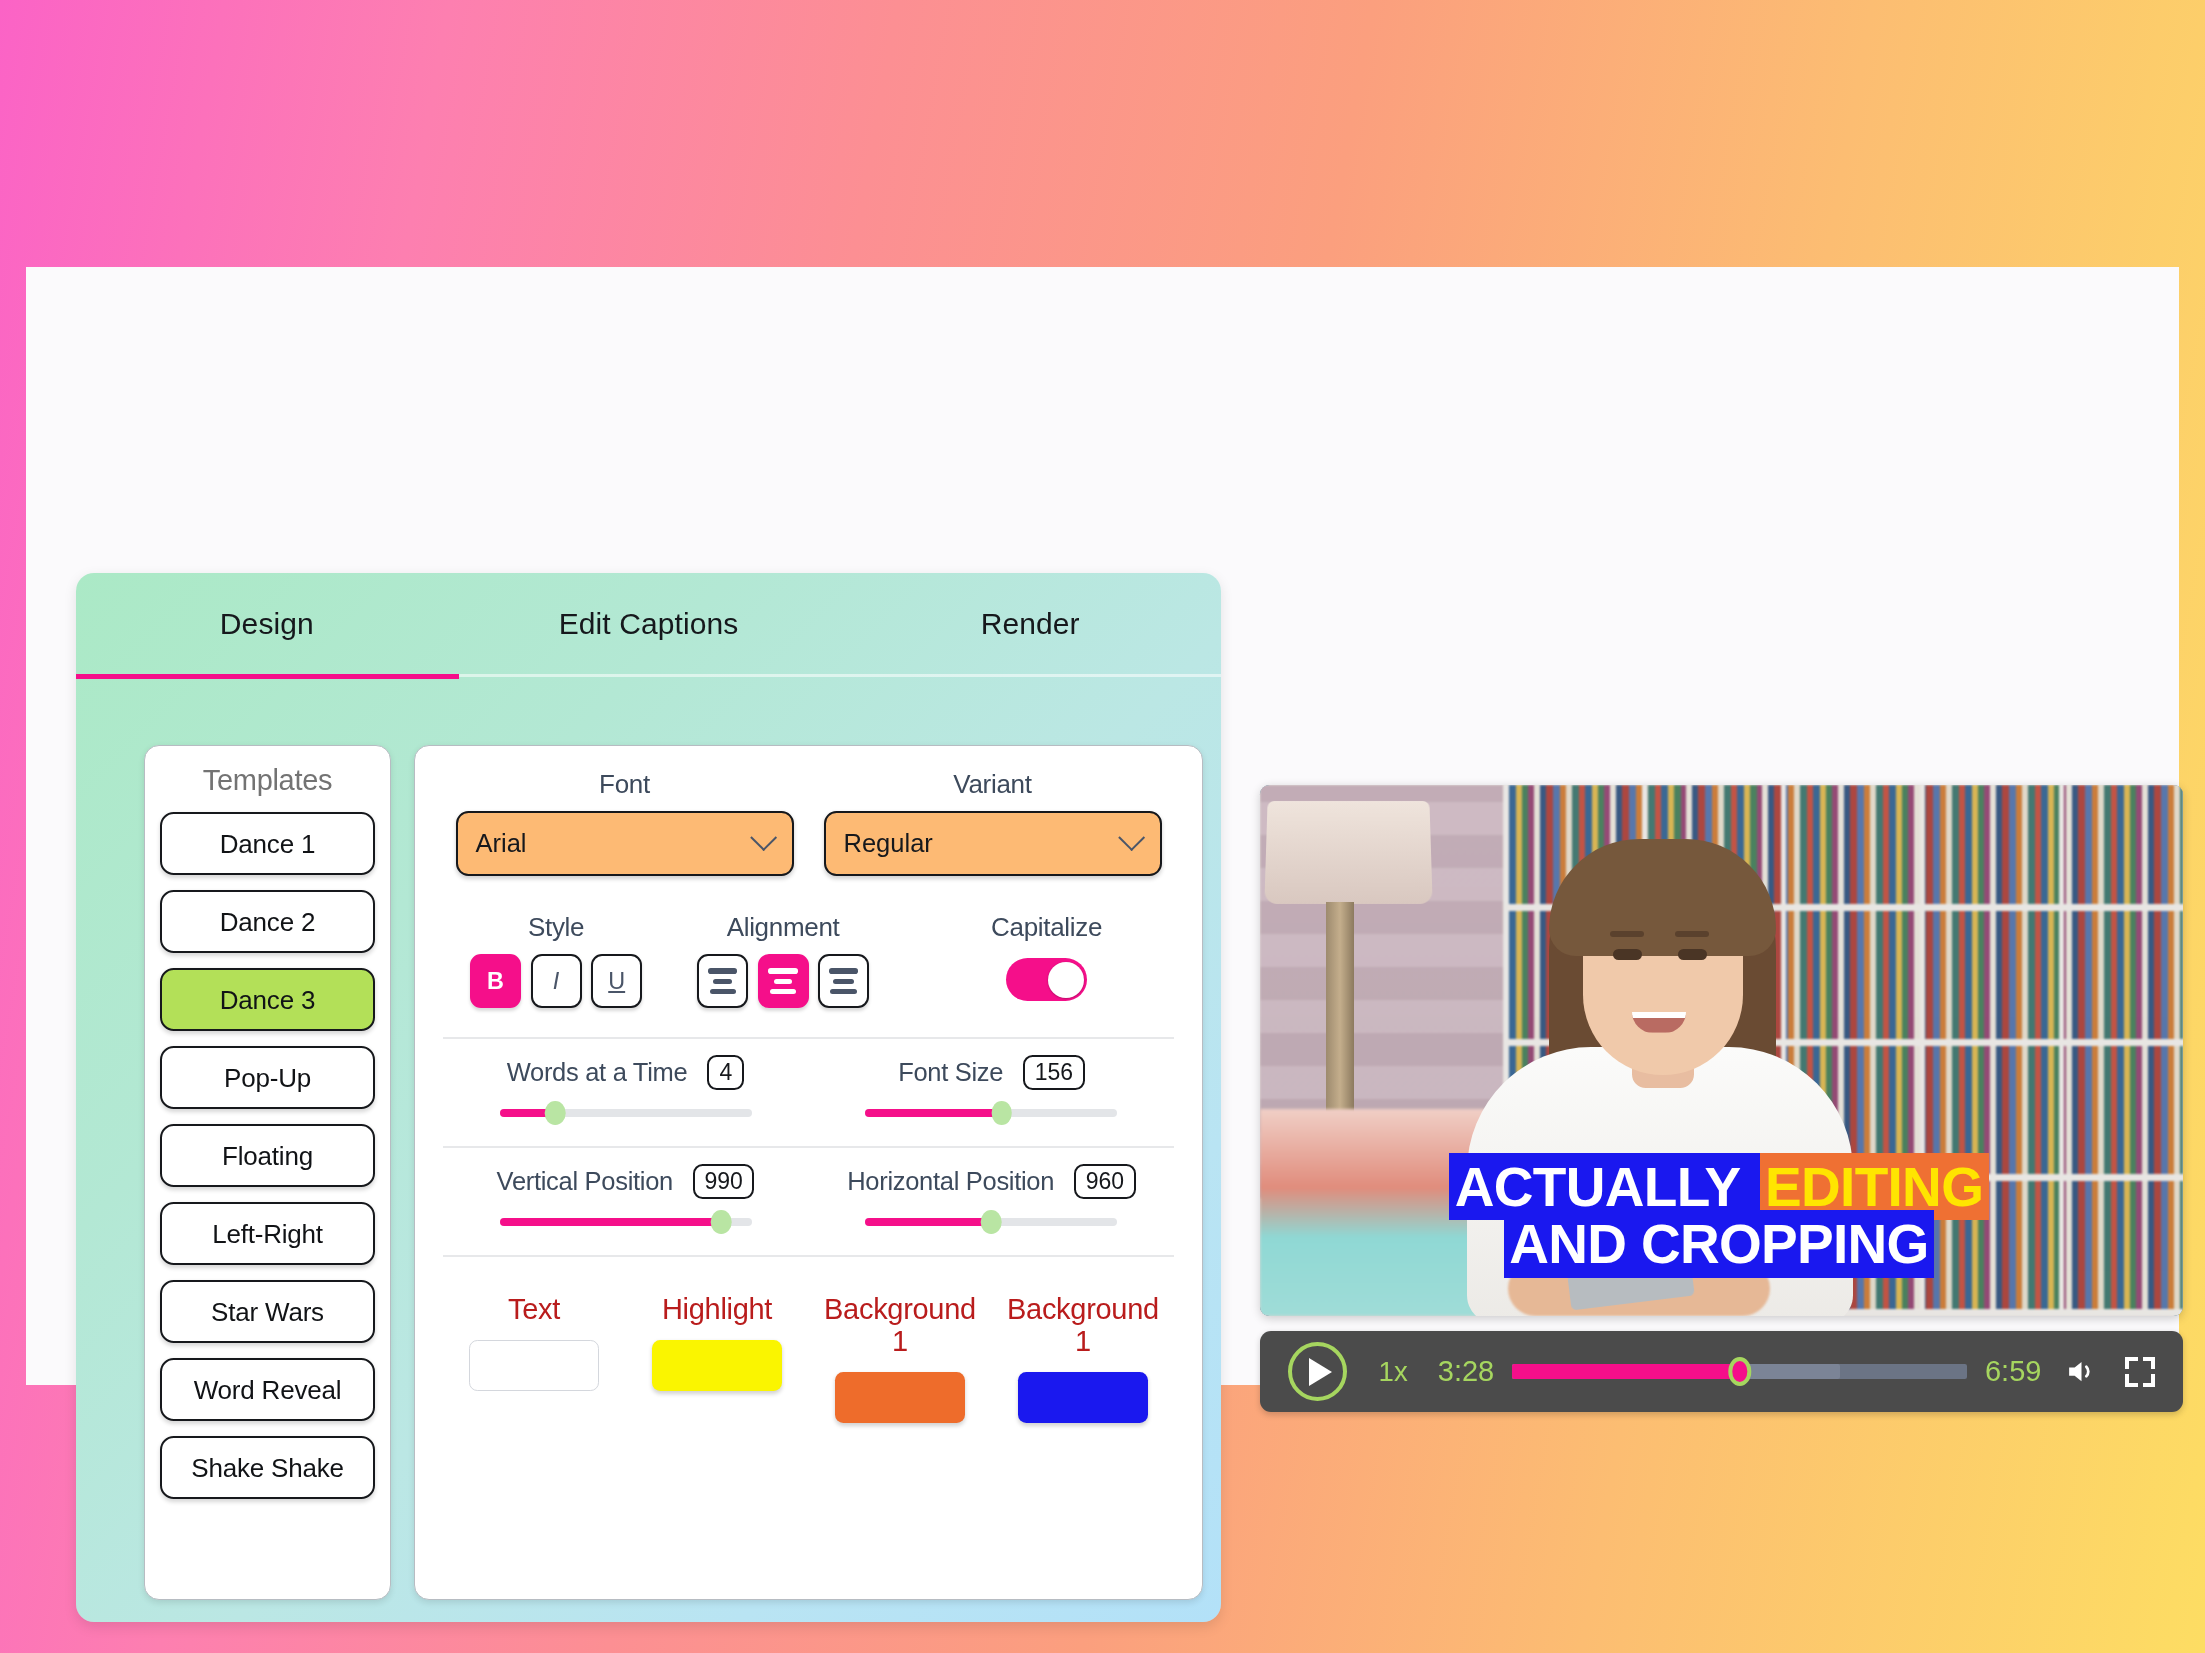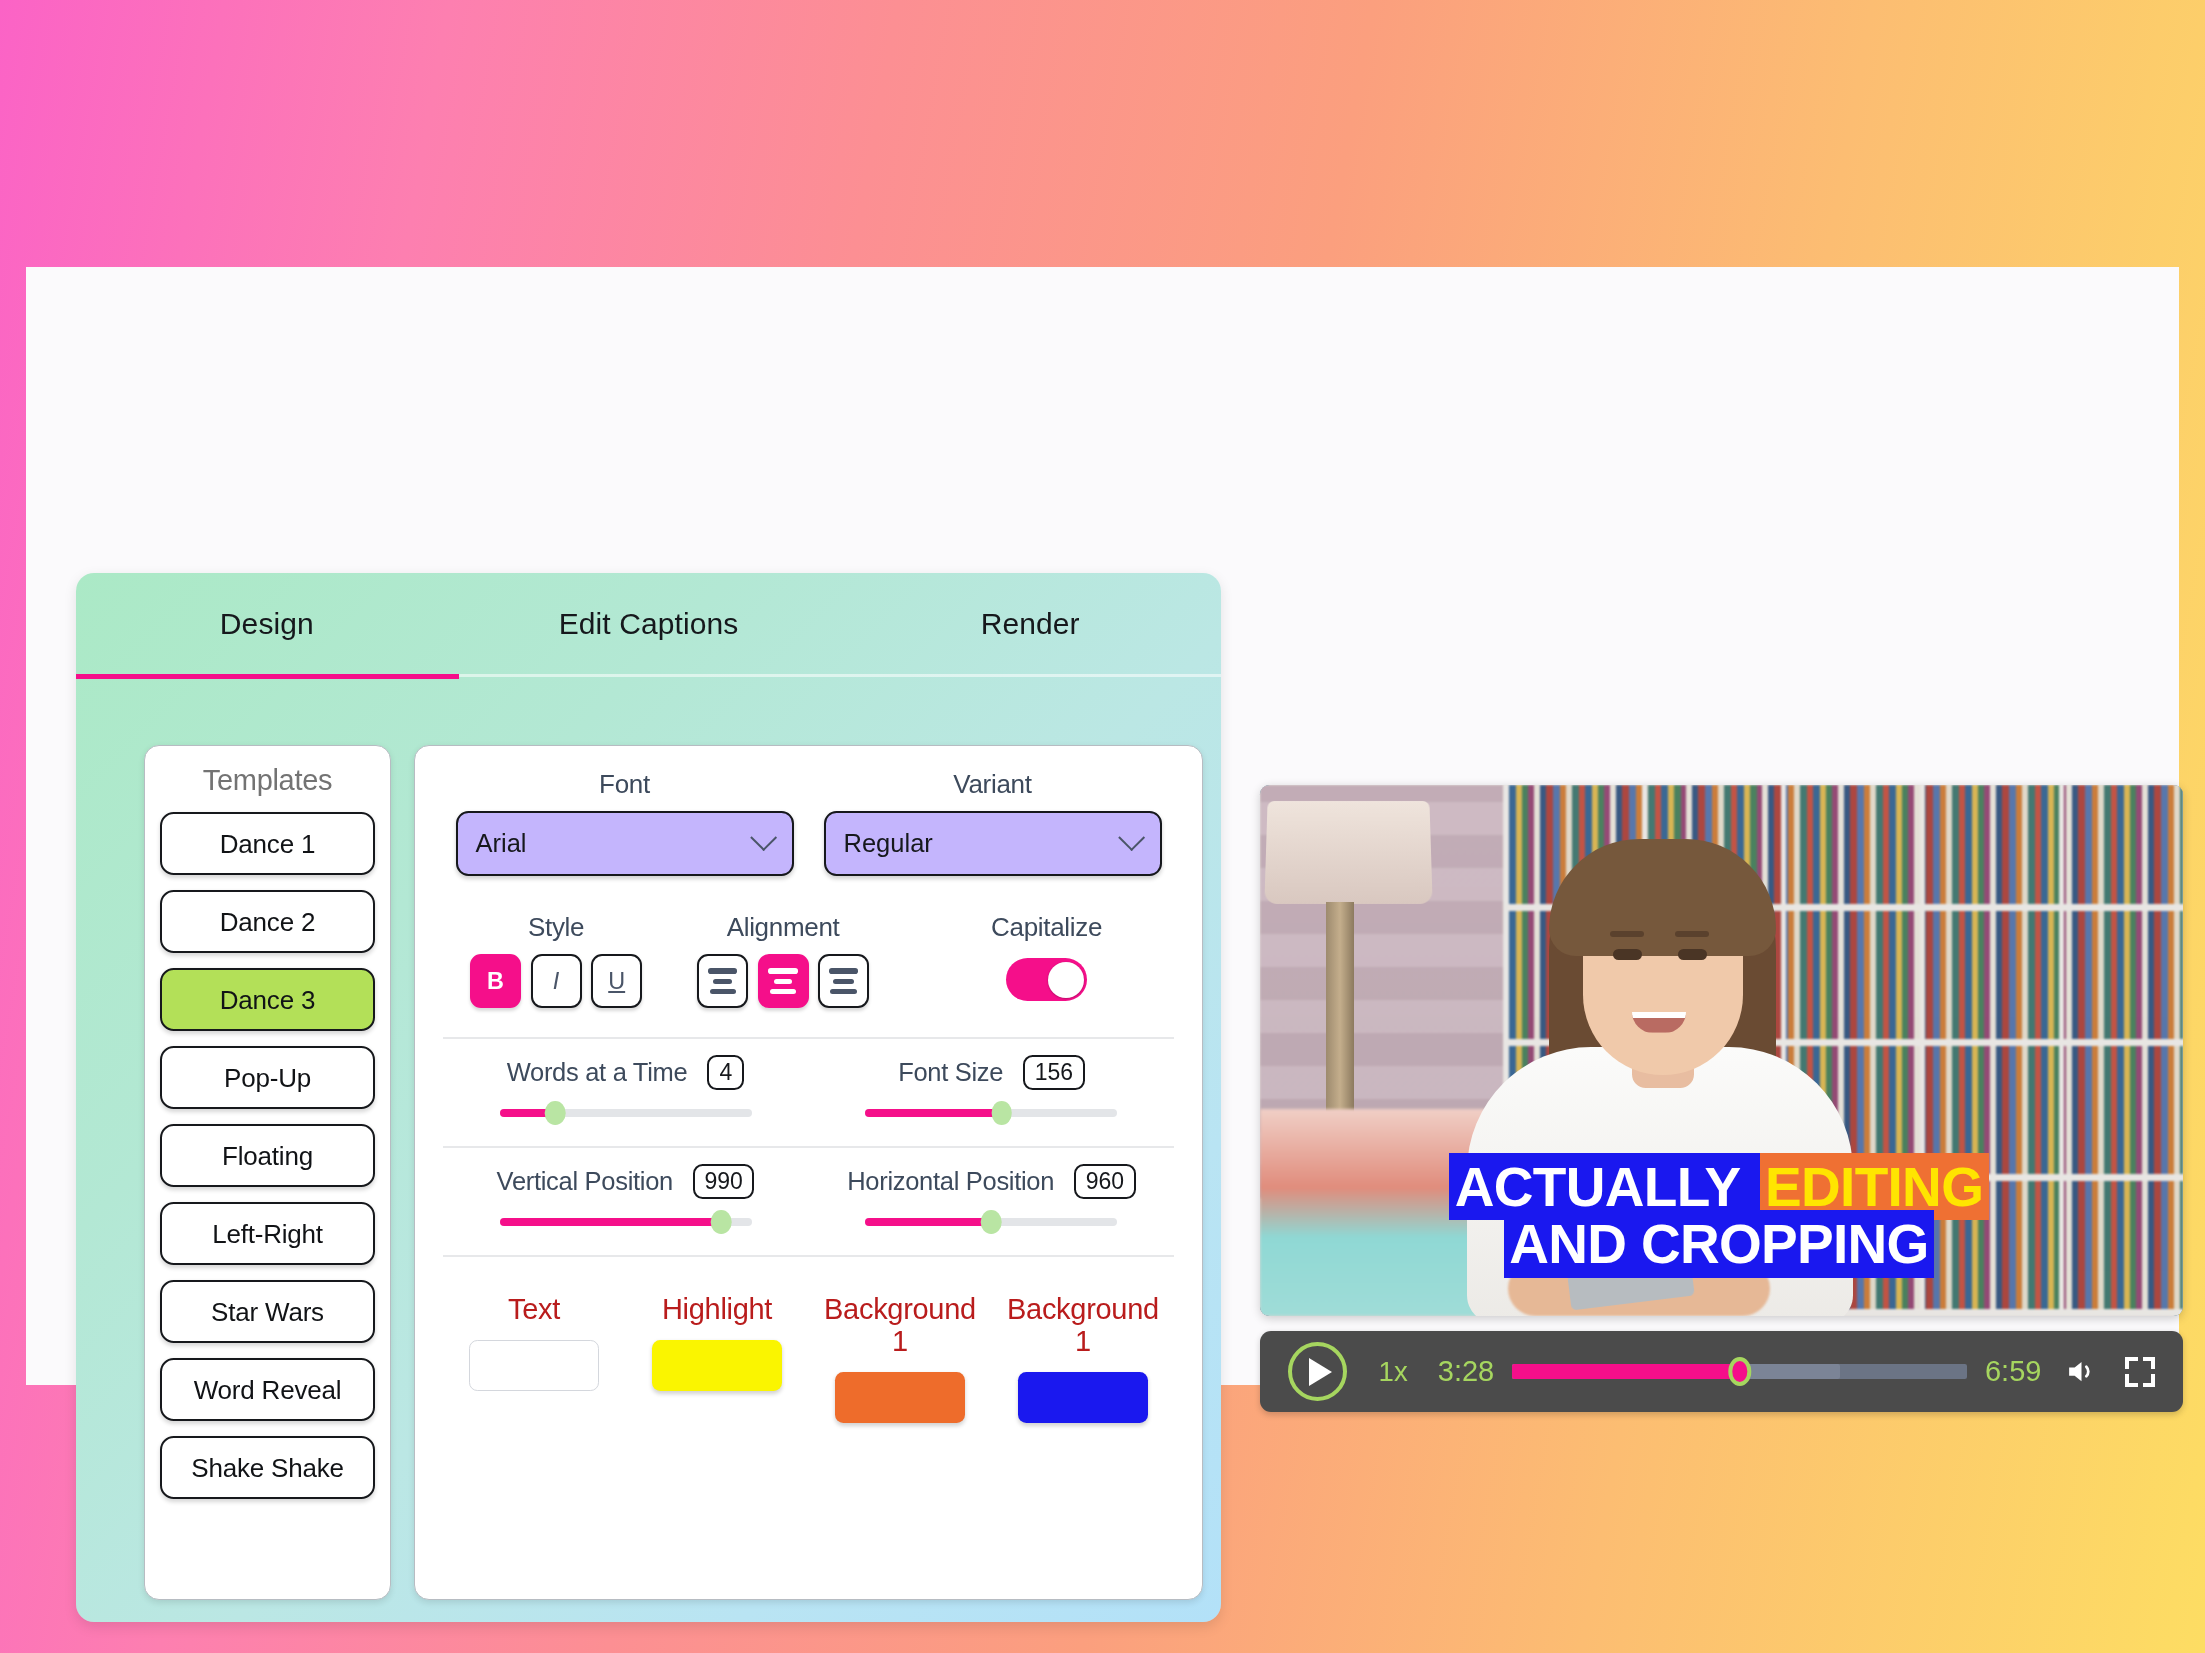--- a/index.html
+++ b/index.html
@@ -115,21 +115,21 @@
   }
 
   
   #font-row { display: flex; gap: 30px; justify-content: center; }
   .select-group { width: 338px; }
   .select-box {
     margin-top: 11px;
     height: 65px;
     border: 2.1px solid #16181c;
     border-radius: 12.4px;
-    background: #c4b5fd;
+    background: #fdba74;
     box-shadow: 0 2.8px 4.1px rgba(0,0,0,0.18);
     display: flex;
     align-items: center;
     justify-content: space-between;
     padding: 0 18px;
     cursor: pointer;
   }
   .select-value { font-size: 25.5px; color: #16181c; }
   .chev { width: 19.3px; height: 19.3px; border-right: 2.8px solid #4a5568; border-bottom: 2.8px solid #4a5568; transform: rotate(45deg) translate(-4.1px,-4.1px); }
 

